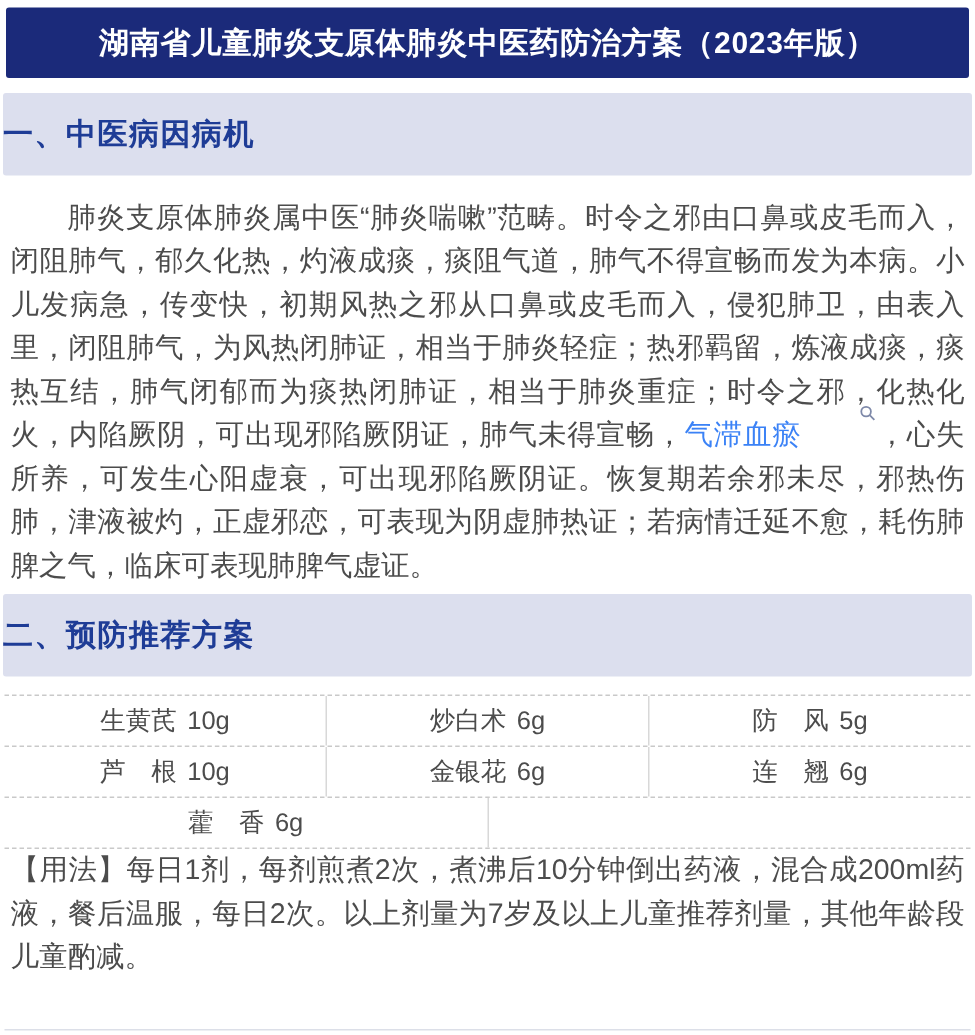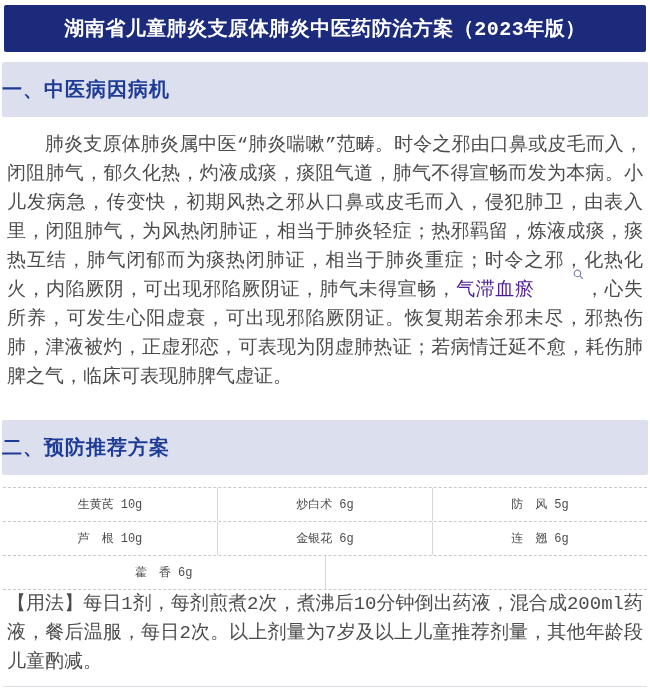--- a/index.html
+++ b/index.html
@@ -5,21 +5,20 @@
   * { margin: 0; padding: 0; box-sizing: border-box; }
   html, body { background: #ffffff; }
   body { font-family: "Liberation Sans", "DejaVu Sans", sans-serif; }
 
   .page {
     position: relative;
     width: 650px;
     height: 690px;
     background: #ffffff;
     overflow: hidden;
-    font-family: Liberation Mono, monospace;
   }
 
   .title-bar {
     margin: 5px 4px 0;
     height: 47px;
     background: #1b2a7a;
     border-radius: 2px;
     display: flex;
     align-items: center;
     justify-content: center;
@@ -38,33 +37,33 @@
     border-radius: 2px;
     display: flex;
     align-items: center;
   }
   .section-bar h2 {
     color: #1e3c96;
     font-size: 20px;
     font-weight: bold;
     letter-spacing: 1px;
   }
-  .section-bar.second { margin-top: 28px; }
+  .section-bar.second { margin-top: 4px; }
 
   .body-para {
     margin: 14px 7px 0;
     font-size: 19px;
     line-height: 29px;
     color: #4c4c4c;
     text-indent: 2em;
     text-align: justify;
   }
 
   .term-link {
-    color: #4c1d95;
+    color: #3b82f6;
     cursor: pointer;
     white-space: nowrap;
   }
   .sup-icon {
     display: inline-block;
     position: relative;
     top: -8px;
     line-height: 0;
     margin-left: 1px;
   }
@@ -75,21 +74,21 @@
     border-bottom: 1px dashed #c9c9c9;
   }
   .herb-row { display: flex; }
   .herb-row + .herb-row { border-top: 1px dashed #c9c9c9; }
   .herb-cell {
     flex: 1 1 0;
     height: 33px;
     display: flex;
     align-items: center;
     justify-content: center;
-    font-size: 12px;
+    font-size: 17px;
     color: #4c4c4c;
   }
   .herb-cell:not(:last-child) { border-right: 1px solid #d8d8d8; }
   .herb-dose { margin-left: 7px; }
 
   .note {
     margin: 0 7px;
     font-size: 19px;
     line-height: 29px;
     color: #4c4c4c;

